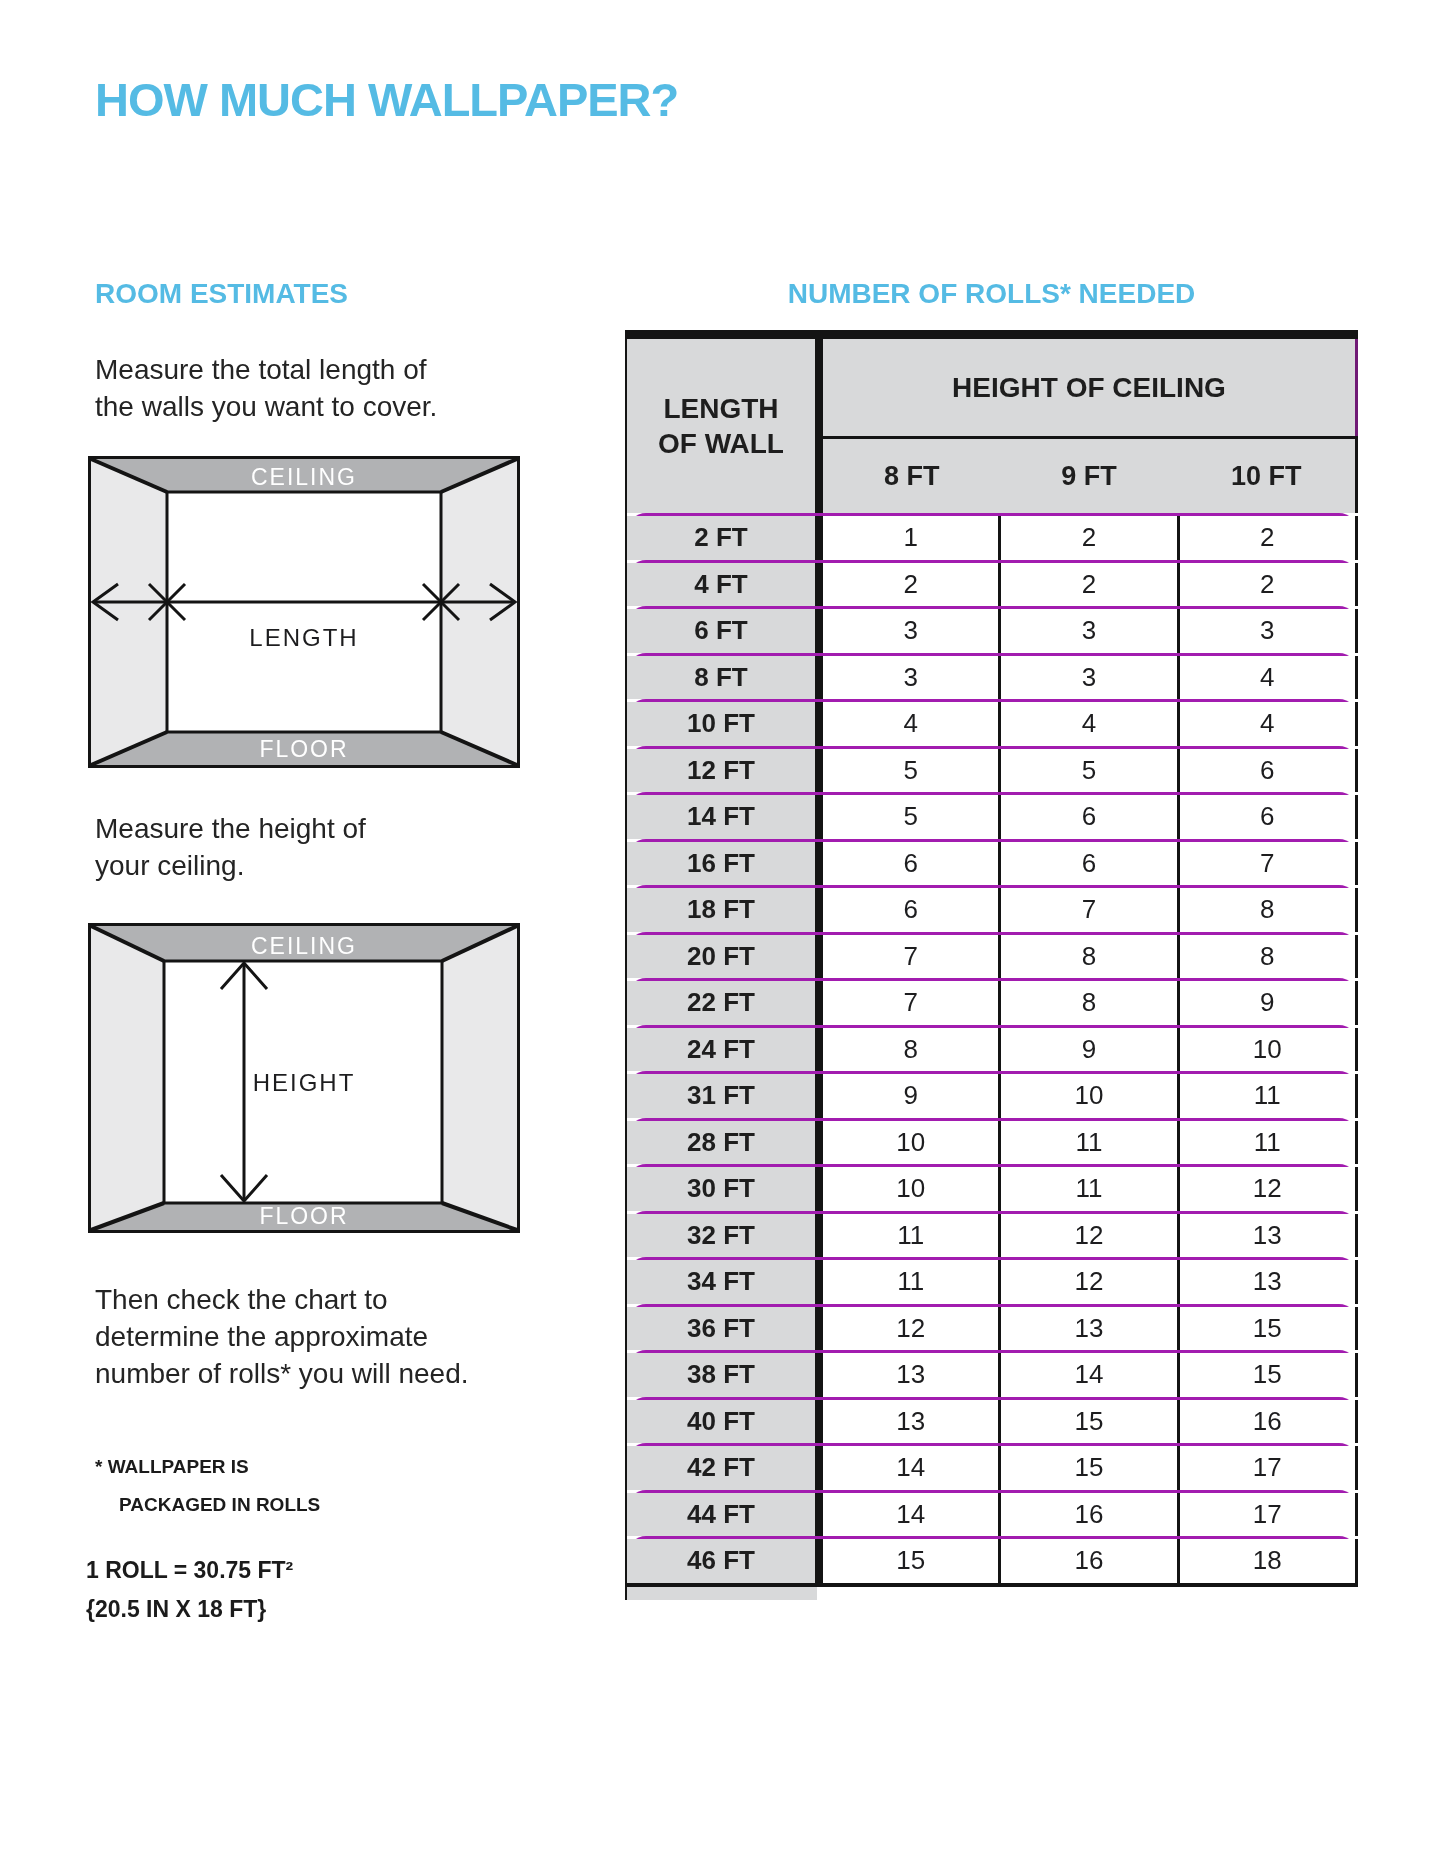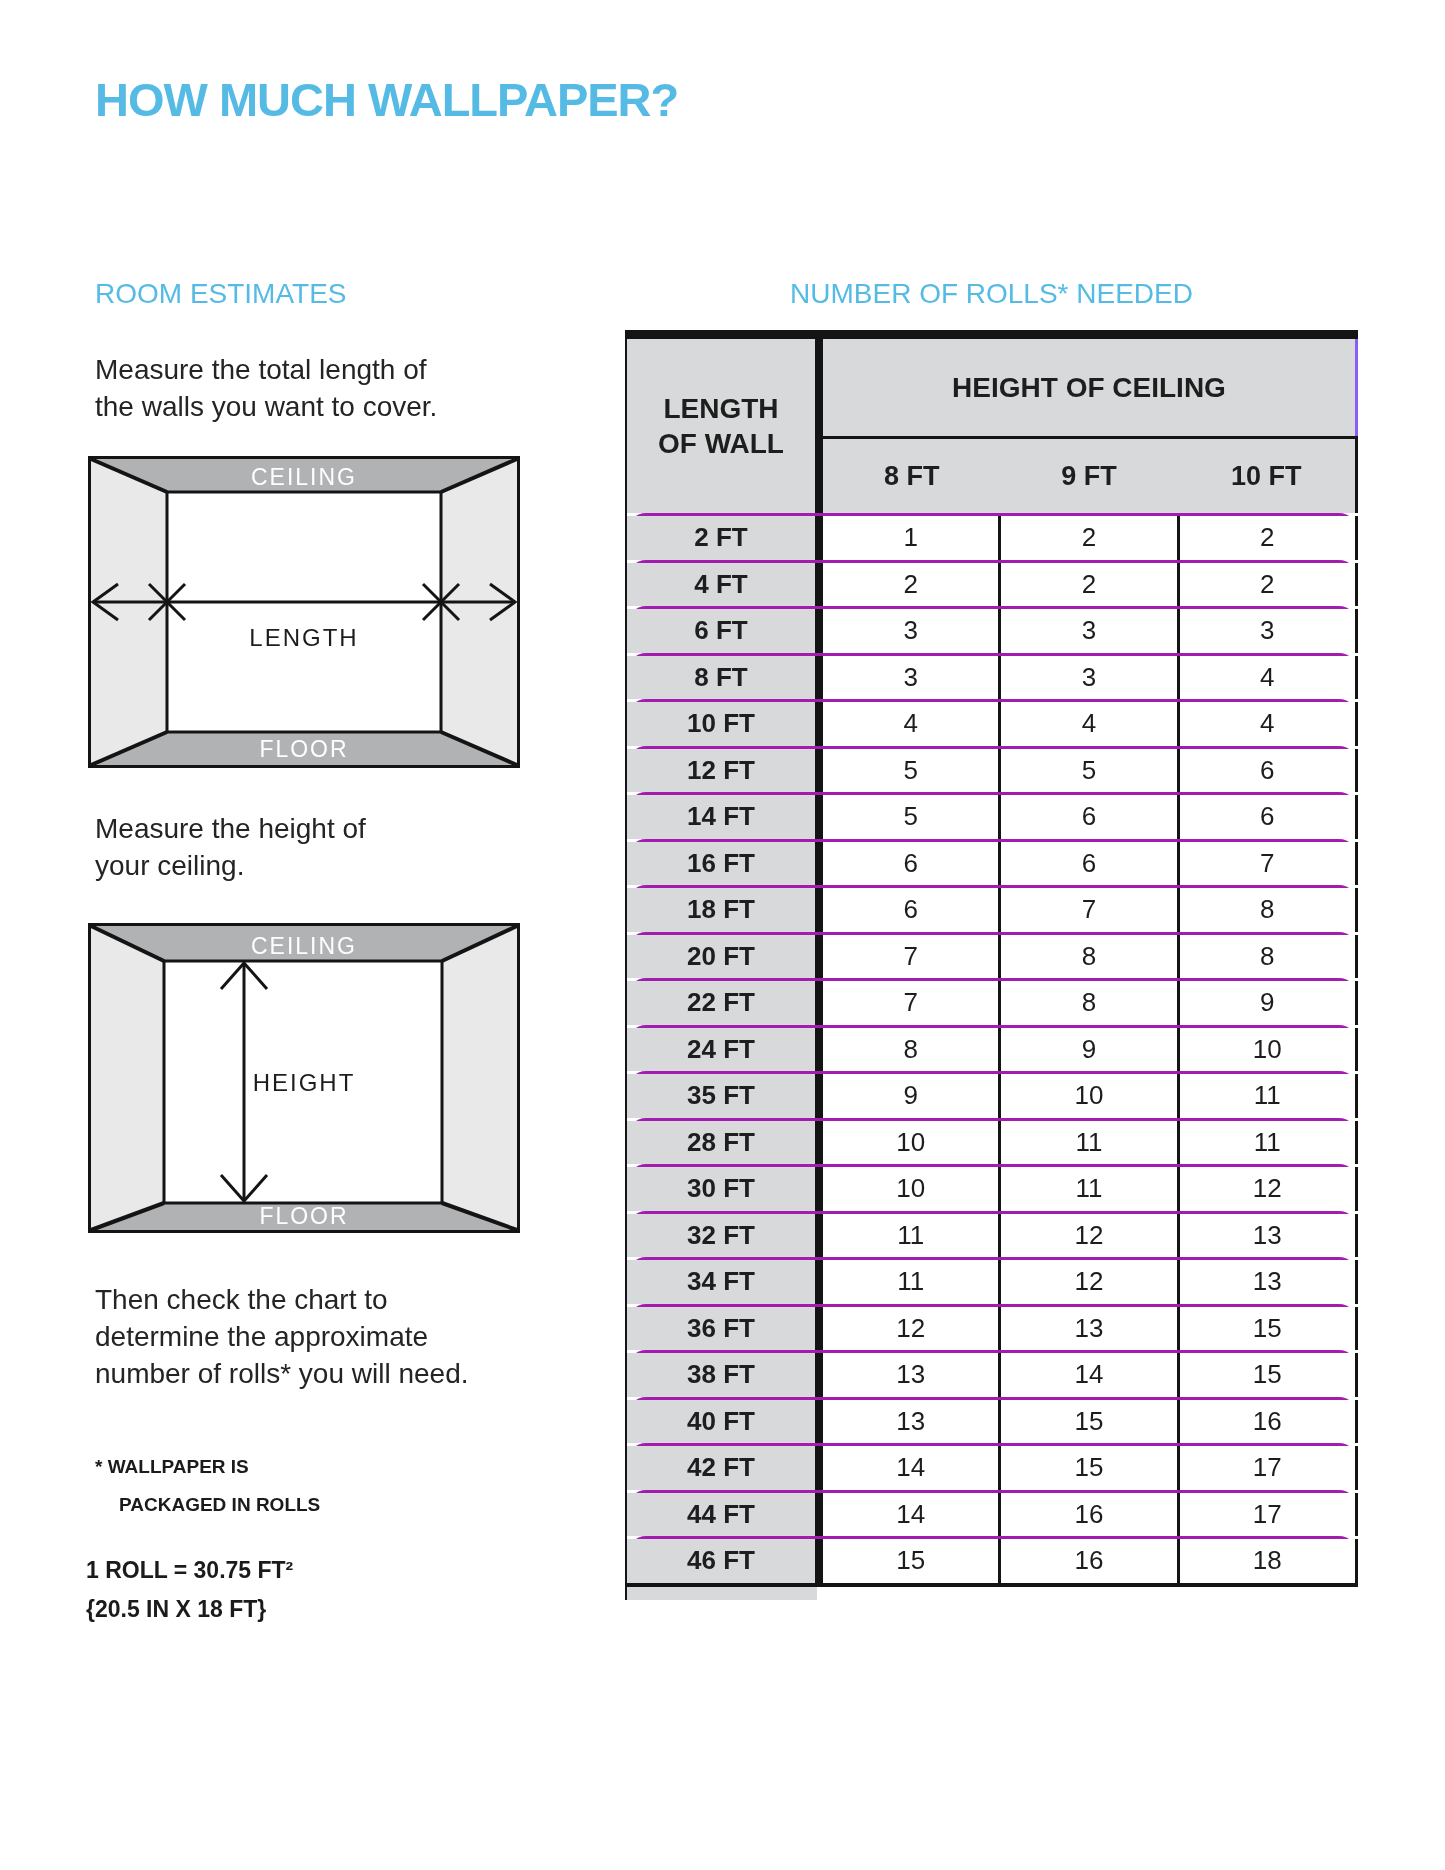--- a/index.html
+++ b/index.html
@@ -1,20 +1,20 @@
 <!DOCTYPE html>
 <html><head>
 <meta charset="utf-8">
 <style>
   html,body{margin:0;padding:0;background:#ffffff;}
   body{font-family:"Liberation Sans","DejaVu Sans",sans-serif;color:#1e1e1e;}
   .page{position:relative;width:1445px;height:1852px;background:#ffffff;overflow:hidden;}
 
   .title{position:absolute;left:95px;top:72px;font-size:47px;font-weight:700;letter-spacing:-1px;}
-  .sec-heading{position:absolute;top:278px;font-size:28px;font-weight:400;}
+  .sec-heading{position:absolute;top:278px;font-size:28px;font-weight:700;}
   .heading-left{left:95px;}
   .heading-right{left:625px;width:733px;text-align:center;}
 
   .para{position:absolute;left:95px;font-size:28px;line-height:37px;white-space:pre-line;color:#242424;}
   .para1{top:351px;}
   .para2{top:810px;}
   .para3{top:1281px;}
 
   .note{position:absolute;left:95px;top:1448px;font-size:19px;line-height:38px;font-weight:700;white-space:pre-line;padding-left:24px;text-indent:-24px;color:#1b1b1b;}
   .rollinfo{position:absolute;left:86px;top:1551px;font-size:23px;line-height:39px;font-weight:700;white-space:pre-line;color:#1b1b1b;}
@@ -22,21 +22,21 @@
   .diagram{position:absolute;left:88px;}
   .diagram1{top:456px;}
   .diagram2{top:923px;}
 
   
   .tbl{position:absolute;left:625px;top:330px;width:733px;}
   .topbar{height:9px;background:#141414;}
   .thead{display:flex;border-left:2px solid #141414;}
   .c1h{width:188px;background:#d8d9da;border-right:8px solid #141414;display:flex;align-items:center;justify-content:center;text-align:center;font-weight:700;font-size:28px;line-height:35px;white-space:pre-line;}
   .hr{flex:1;display:flex;flex-direction:column;}
-  .gh{height:97px;background:#d8d9da;border-right:3px solid #8b5cf6;display:flex;align-items:center;justify-content:center;font-weight:700;font-size:28px;}
+  .gh{height:97px;background:#d8d9da;border-right:3px solid #701a75;display:flex;align-items:center;justify-content:center;font-weight:700;font-size:28px;}
   .sh{height:74px;background:#d8d9da;border-top:3px solid #141414;border-right:3px solid #141414;display:grid;grid-template-columns:1fr 1fr 1fr;align-items:center;text-align:center;font-weight:700;font-size:27px;}
   .tbody{border-left:2px solid #141414;border-bottom:4px solid #141414;}
   .trow{display:flex;border-top:3px solid #a21caf;height:43.5px;border-radius:19px;}
   .rl{width:188px;background:#d8d9da;border-right:8px solid #141414;display:flex;align-items:center;justify-content:center;font-weight:700;font-size:26px;}
   .rc{flex:1;background:#ffffff;border-right:3px solid #141414;display:flex;align-items:center;justify-content:center;font-size:26px;color:#1d1d1f;}
   .graytab{width:190px;height:13px;background:#d8d9da;border-left:2px solid #141414;}
 
   svg text{font-family:"Liberation Sans","DejaVu Sans",sans-serif;}
   .svg-roomlabel{font-size:23px;letter-spacing:2px;fill:#ffffff;}
   .svg-dimlabel{font-size:24px;letter-spacing:2px;fill:#1d1d1f;}
@@ -194,21 +194,21 @@
           <div class="rc">8</div>
           <div class="rc">9</div>
         </div>
         <div class="trow">
           <div class="rl">24 FT</div>
           <div class="rc">8</div>
           <div class="rc">9</div>
           <div class="rc">10</div>
         </div>
         <div class="trow">
-          <div class="rl">35 FT</div>
+          <div class="rl">31 FT</div>
           <div class="rc">9</div>
           <div class="rc">10</div>
           <div class="rc">11</div>
         </div>
         <div class="trow">
           <div class="rl">28 FT</div>
           <div class="rc">10</div>
           <div class="rc">11</div>
           <div class="rc">11</div>
         </div>

